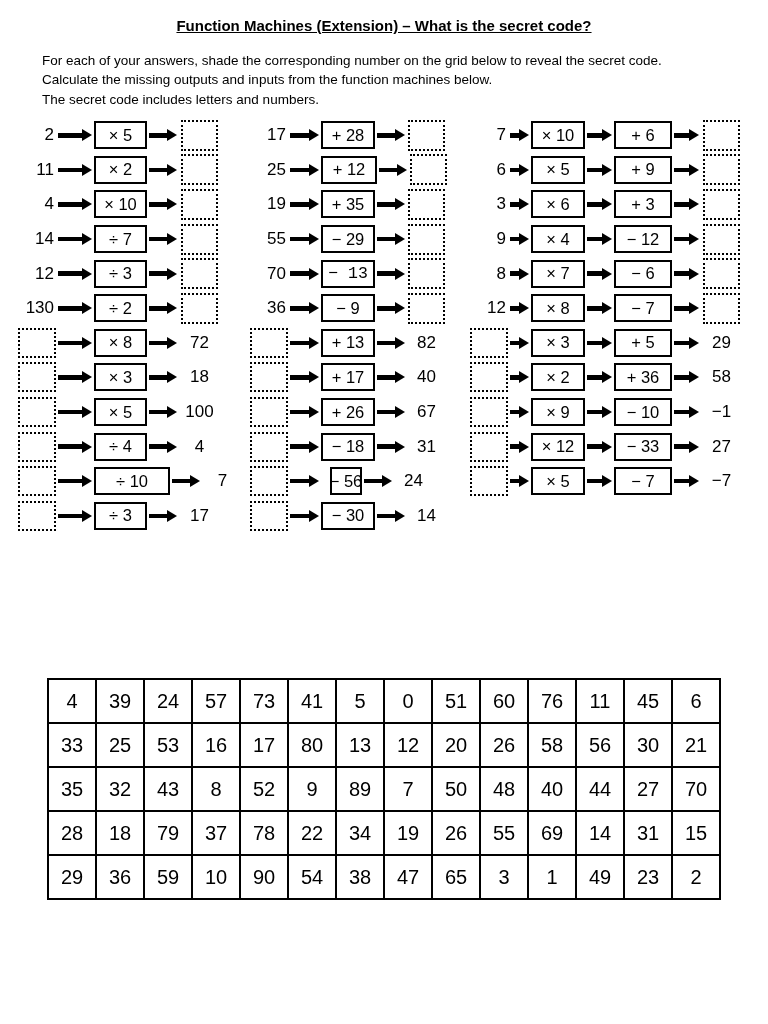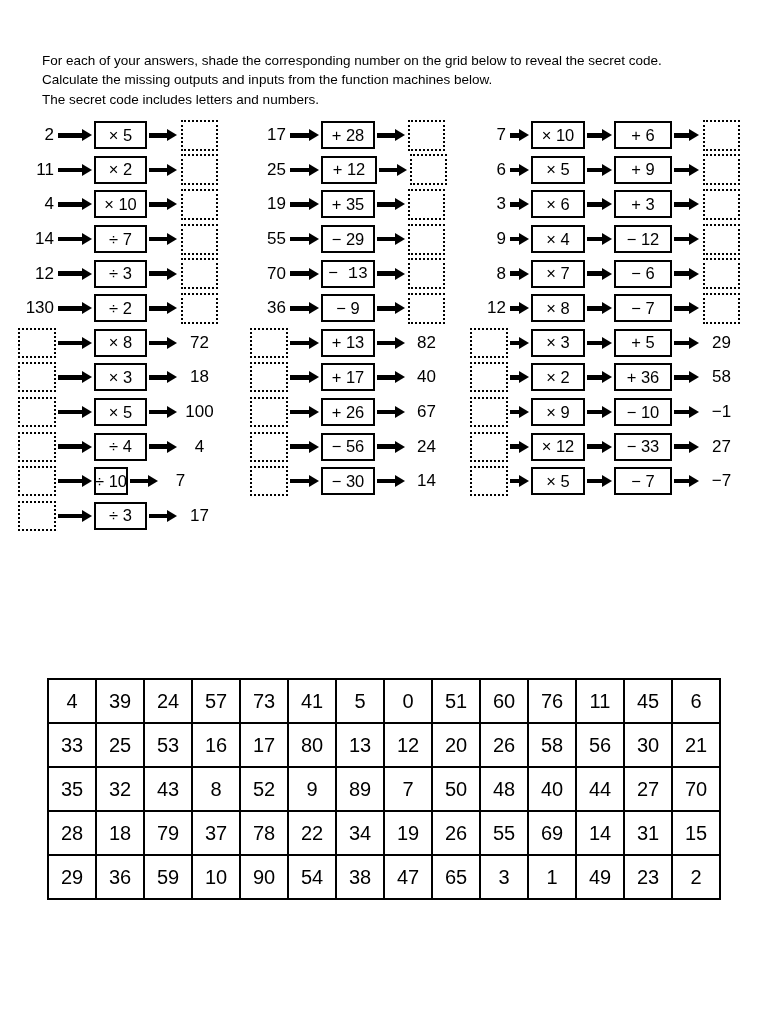--- a/index.html
+++ b/index.html
@@ -107,20 +107,23 @@
     vertical-align: middle;
     font-size: 20px;
     padding: 0;
   }
 </style>
 </head>
 <body>
 
 <div class="page">
 
+  <div class="title">
+    <span>Function Machines (Extension) – What is the secret code?</span>
+  </div>
 
   <div class="instructions">
     <div>For each of your answers, shade the corresponding number on the grid below to reveal the secret code.</div>
     <div>Calculate the missing outputs and inputs from the function machines below.</div>
     <div>The secret code includes letters and numbers.</div>
   </div>
 
   <div class="machines">
     <div class="mcol mcol1">
         <div class="machine-row">
@@ -294,21 +297,21 @@
           </div>
         </div>
         <div class="machine-row">
           <div class="slot input-slot" style="width: 54px;">
             <div class="answer-box input-box"></div>
           </div>
           <div class="arrow" style="width: 38px;">
             <span class="bar"></span>
             <span class="head"></span>
           </div>
-          <div class="op-box" style="width: 34px; text-align: right;">÷ 10</div>
+          <div class="op-box" style="width: 76px; text-align: right;">÷ 10</div>
           <div class="arrow" style="width: 32px;">
             <span class="bar"></span>
             <span class="head"></span>
           </div>
           <div class="slot output-slot" style="width: 41px;">
             <span class="io-num">7</span>
           </div>
         </div>
         <div class="machine-row">
           <div class="slot input-slot" style="width: 54px;">
@@ -483,21 +486,38 @@
           </div>
         </div>
         <div class="machine-row">
           <div class="slot input-slot" style="width: 40px;">
             <div class="answer-box input-box"></div>
           </div>
           <div class="arrow" style="width: 33px;">
             <span class="bar"></span>
             <span class="head"></span>
           </div>
-          <div class="op-box" style="width: 54px;">− 56</div>
+          <div class="op-box" style="width: 54px;">− 18</div>
+          <div class="arrow" style="width: 32px;">
+            <span class="bar"></span>
+            <span class="head"></span>
+          </div>
+          <div class="slot output-slot" style="width: 39px;">
+            <span class="io-num">31</span>
+          </div>
+        </div>
+        <div class="machine-row">
+          <div class="slot input-slot" style="width: 40px;">
+            <div class="answer-box input-box"></div>
+          </div>
+          <div class="arrow" style="width: 33px;">
+            <span class="bar"></span>
+            <span class="head"></span>
+          </div>
+          <div class="op-box" style="width: 32px; margin-left: 9px;">− 56</div>
           <div class="arrow" style="width: 32px;">
             <span class="bar"></span>
             <span class="head"></span>
           </div>
           <div class="slot output-slot" style="width: 39px;">
             <span class="io-num">24</span>
           </div>
         </div>
         <div class="machine-row">
           <div class="slot input-slot" style="width: 40px;">

